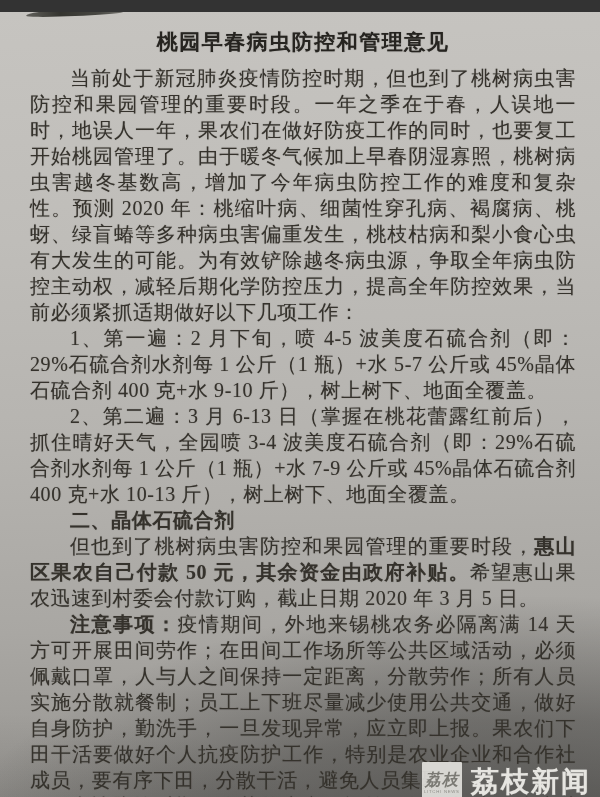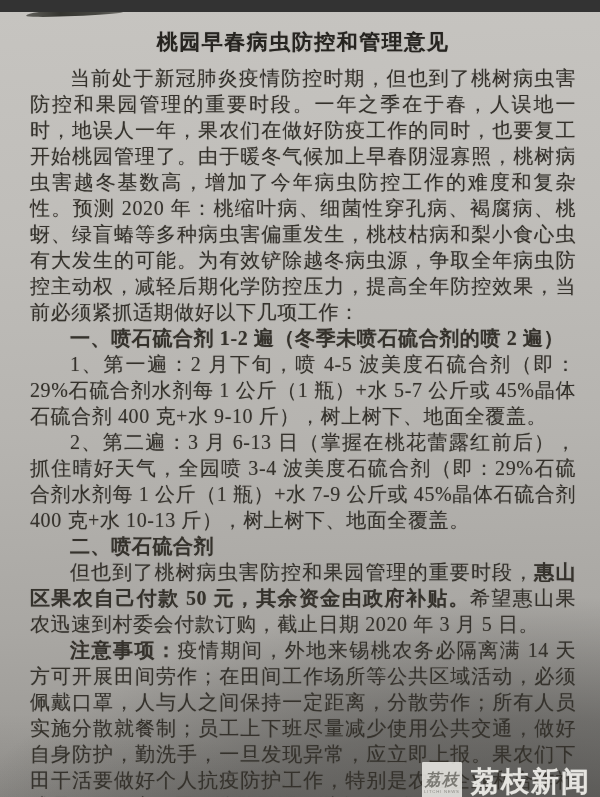--- a/index.html
+++ b/index.html
@@ -90,24 +90,23 @@
 <body>
 
 <div class="page">
 
   <div class="edge-mark"></div>
 
   <div class="content">
     <h1 class="doc-title">桃园早春病虫防控和管理意见</h1>
     <div>
         <p class="para"><span>当前处于新冠肺炎疫情防控时期，但也到了桃树病虫害防控和果园管理的重要时段。一年之季在于春，人误地一时，地误人一年，果农们在做好防疫工作的同时，也要复工开始桃园管理了。由于暖冬气候加上早春阴湿寡照，桃树病虫害越冬基数高，增加了今年病虫防控工作的难度和复杂性。预测 2020 年：桃缩叶病、细菌性穿孔病、褐腐病、桃蚜、绿盲蝽等多种病虫害偏重发生，桃枝枯病和梨小食心虫有大发生的可能。为有效铲除越冬病虫源，争取全年病虫防控主动权，减轻后期化学防控压力，提高全年防控效果，当前必须紧抓适期做好以下几项工作：</span></p>
-        <p class="para heading"><span class="b">一、喷石硫合剂 1-2 遍（冬季未喷石硫合剂的喷 2 遍）</span></p>
         <p class="para"><span>1、第一遍：2 月下旬，喷 4-5 波美度石硫合剂（即：29%石硫合剂水剂每 1 公斤（1 瓶）+水 5-7 公斤或 45%晶体石硫合剂 400 克+水 9-10 斤），树上树下、地面全覆盖。</span></p>
         <p class="para"><span>2、第二遍：3 月 6-13 日（掌握在桃花蕾露红前后），抓住晴好天气，全园喷 3-4 波美度石硫合剂（即：29%石硫合剂水剂每 1 公斤（1 瓶）+水 7-9 公斤或 45%晶体石硫合剂 400 克+水 10-13 斤），树上树下、地面全覆盖。</span></p>
-        <p class="para heading"><span class="b">二、喷石硫合剂</span></p>
+        <p class="para heading"><span class="b">二、晶体石硫合剂</span></p>
         <p class="para"><span>但也到了桃树病虫害防控和果园管理的重要时段，</span><span class="b">惠山区果农自己付款 50 元，其余资金由政府补贴。</span><span>希望惠山果农迅速到村委会付款订购，截止日期 2020 年 3 月 5 日。</span></p>
         <p class="para"><span class="b">注意事项：</span><span>疫情期间，外地来锡桃农务必隔离满 14 天方可开展田间劳作；在田间工作场所等公共区域活动，必须佩戴口罩，人与人之间保持一定距离，分散劳作；所有人员实施分散就餐制；员工上下班尽量减少使用公共交通，做好自身防护，勤洗手，一旦发现异常，应立即上报。果农们下田干活要做好个人抗疫防护工作，特别是农业企业和合作社成员，要有序下田，分散干活，避免人员集聚。</span></p>
         <p class="para"><span>疫情防控时期，农药的生产、运输、销售都处于特殊时期，大家尽快购买石硫合剂，快买快走。</span></p>
       </div>
   </div>
 
   <div class="watermark">
     <div class="wm-logo">
       <span class="glyph">荔枝</span>
       <span class="sub">LITCHI NEWS</span>

